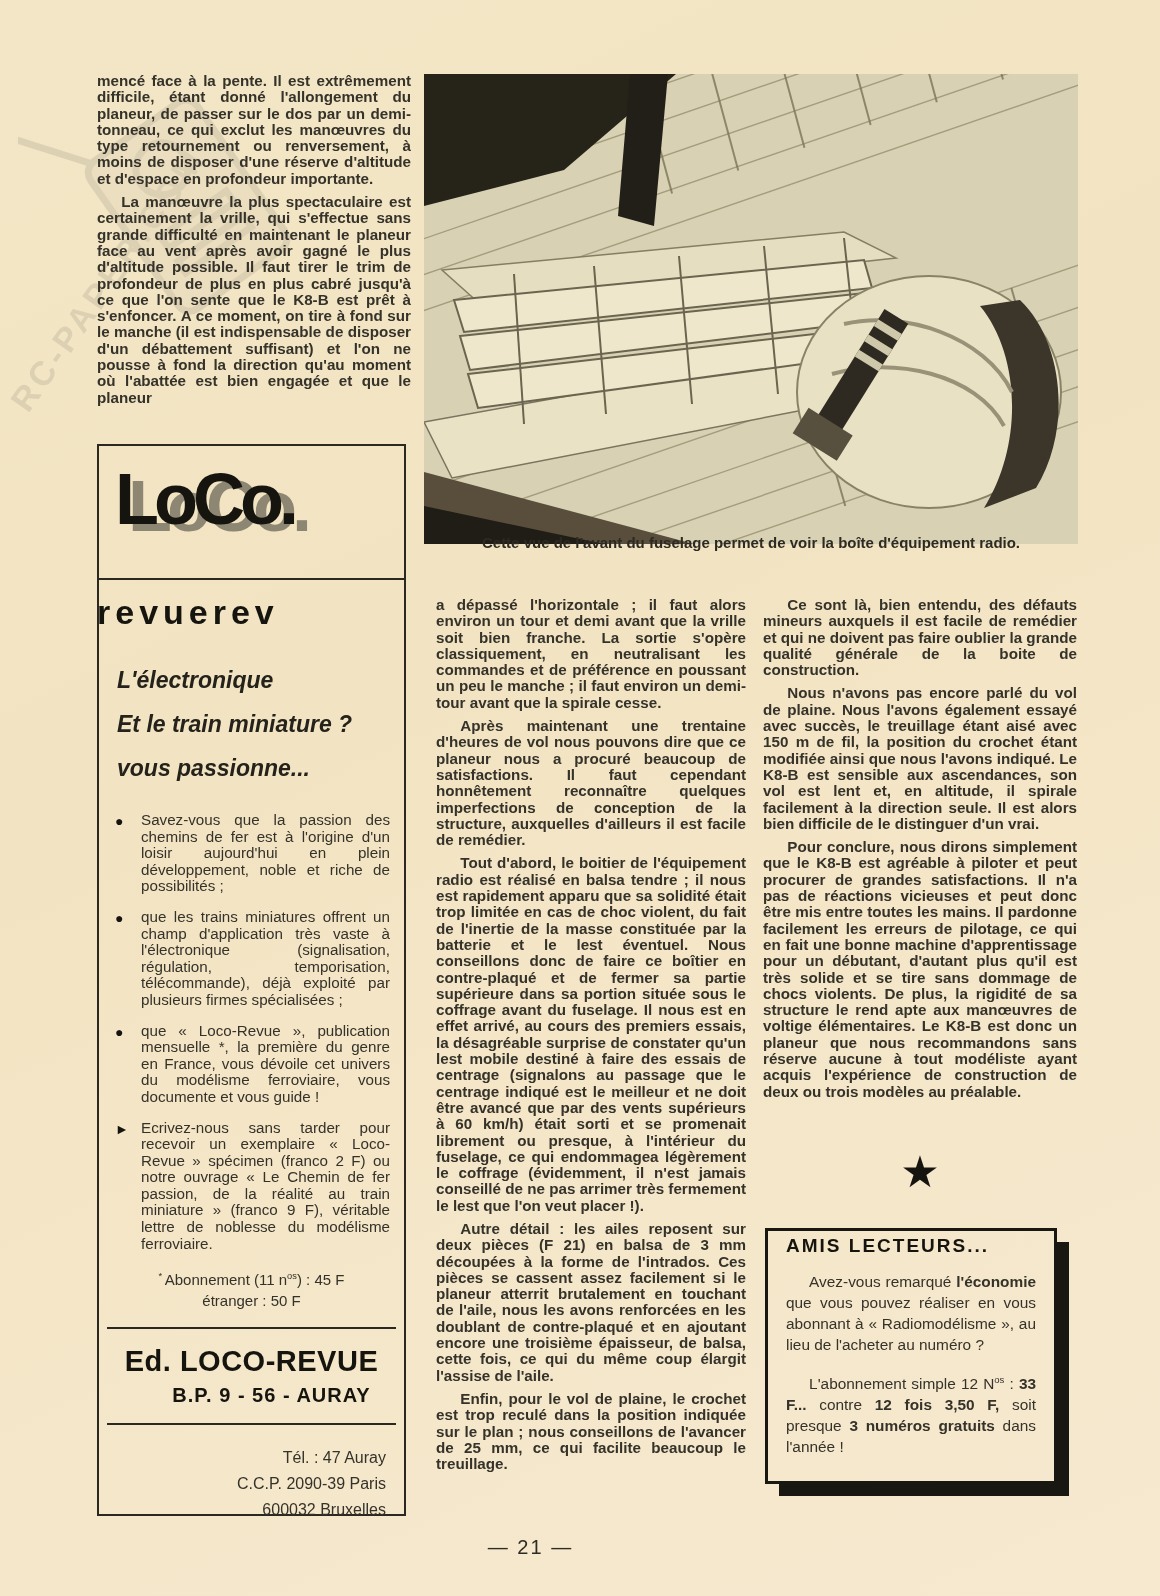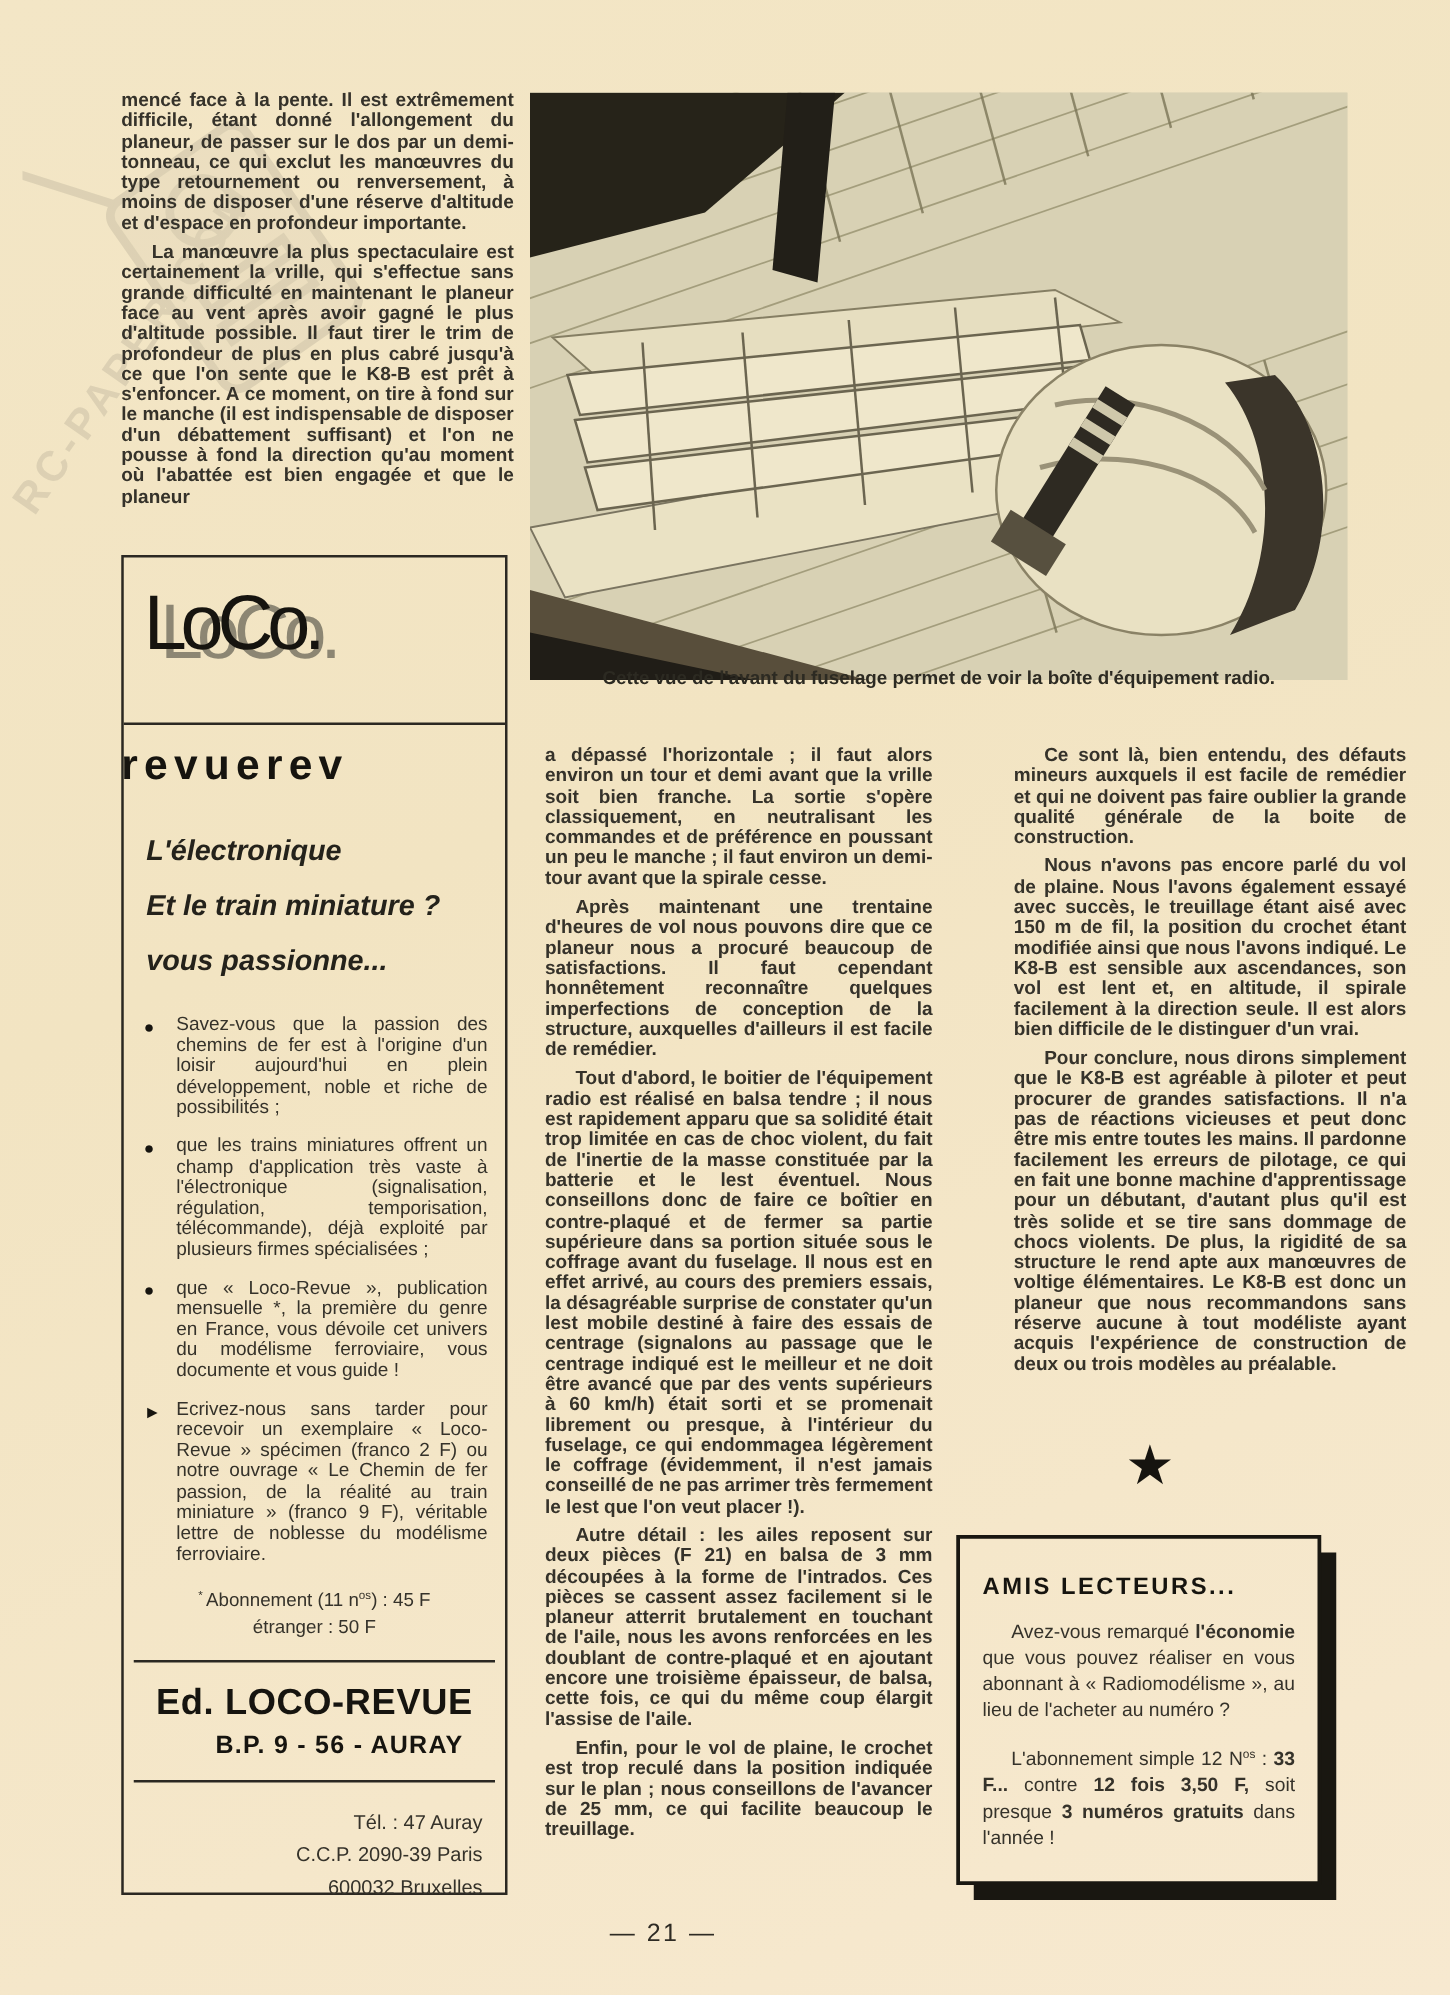--- a/index.html
+++ b/index.html
@@ -16,30 +16,30 @@
     position:absolute; left:-8px; top:300px; width:420px;
     transform:rotate(-55deg); transform-origin:60px 40px;
     font-size:34px; font-weight:800; letter-spacing:4px; color:#6d6a5e;
   }
   
   .p{font-size:15.2px; line-height:16.3px; text-align:justify; margin:0 0 7px 0; color:#35322a;font-weight:bold;}
   .ind{text-indent:1.6em;}
   .col{position:absolute;}
   .c1{left:97px; top:73px; width:314px;}
   .c2{left:436px; top:597px; width:310px;}
-  .c3{left:763px; top:597px; width:314px;margin-left:48px;}
+  .c3{left:763px; top:597px; width:314px;}
   
   .photo{position:absolute; left:424px; top:74px; width:654px; height:470px; background:#d8d1b4; overflow:hidden;}
   .caption{position:absolute; left:424px; top:534px; width:654px; text-align:center; font-weight:700; font-size:15px; color:#2c2a22;}
   
   .adbox{position:absolute; left:97px; top:444px; width:309px; height:1072px; border:2px solid #2b2822; box-sizing:border-box; background:transparent;}
   .logo-zone{position:relative; height:132px; border-bottom:2px solid #2b2822; overflow:visible;}
   .logo-main{
     position:absolute; left:16px; top:-12px;
-    font-size:62px; font-weight:400; letter-spacing:-5px; line-height:130px; color:#16140f;
+    font-size:72px; font-weight:700; letter-spacing:-5px; line-height:130px; color:#16140f;
     text-shadow:13px 7px 0 rgba(122,117,101,.85);
   }
   .logo-sub{
     display:block; margin:6px 0 0 -2px; font-size:34px; font-weight:800;
     letter-spacing:5px; line-height:52px; color:#16140f; white-space:nowrap;
   }
   .ad-head{margin:20px 18px 0; font-style:italic; font-weight:700; font-size:23px; line-height:44px; color:#24221b;}
   .bullets{margin:22px 14px 0 16px;}
   .bullet{display:flex; margin-bottom:14px;}
   .bullet .mk{width:26px; flex:none; font-size:14px; padding-top:1px; color:#16140f;}
@@ -47,21 +47,21 @@
   .footnote{margin:8px 16px 0; font-size:15px; line-height:21px; text-align:center;}
   .footnote sup{font-size:.62em;}
   .rule{border-top:2px solid #2b2822; margin:16px 8px 0;}
   .pub{text-align:center; font-size:29px; font-weight:900; letter-spacing:.5px; margin-top:16px; color:#16140f;}
   .addr{text-align:center; font-size:20px; font-weight:800; letter-spacing:1px; margin-top:6px; color:#16140f;padding-left:40px;}
   .contact{margin:20px 18px 0 0; text-align:right; font-size:16px; line-height:26px;}
   
   .star{position:absolute; left:763px; top:1146px; width:314px; text-align:center; font-size:44px; color:#16140f;}
   .amisbox{
     position:absolute; left:765px; top:1228px; width:292px; box-sizing:border-box;
-    border:3px solid #191711; padding:28px 18px 24px;
+    border:3px solid #191711; padding:4px 18px 24px;
     box-shadow:13px 13px 0 -1px #191711;
   }
   .amis-title{font-weight:800; font-size:19px; letter-spacing:2px; color:#16140f;}
   .amis-p{font-size:15.4px; line-height:21px; text-align:justify; margin:14px 0 0; text-indent:1.5em;}
   .amis-p sup{font-size:.62em;}
   
   .footer{position:absolute; left:0; top:1536px; width:1061px; text-align:center; font-size:20px; letter-spacing:2px; color:#2e2b24;}
 </style>
 </head>
 <body>

